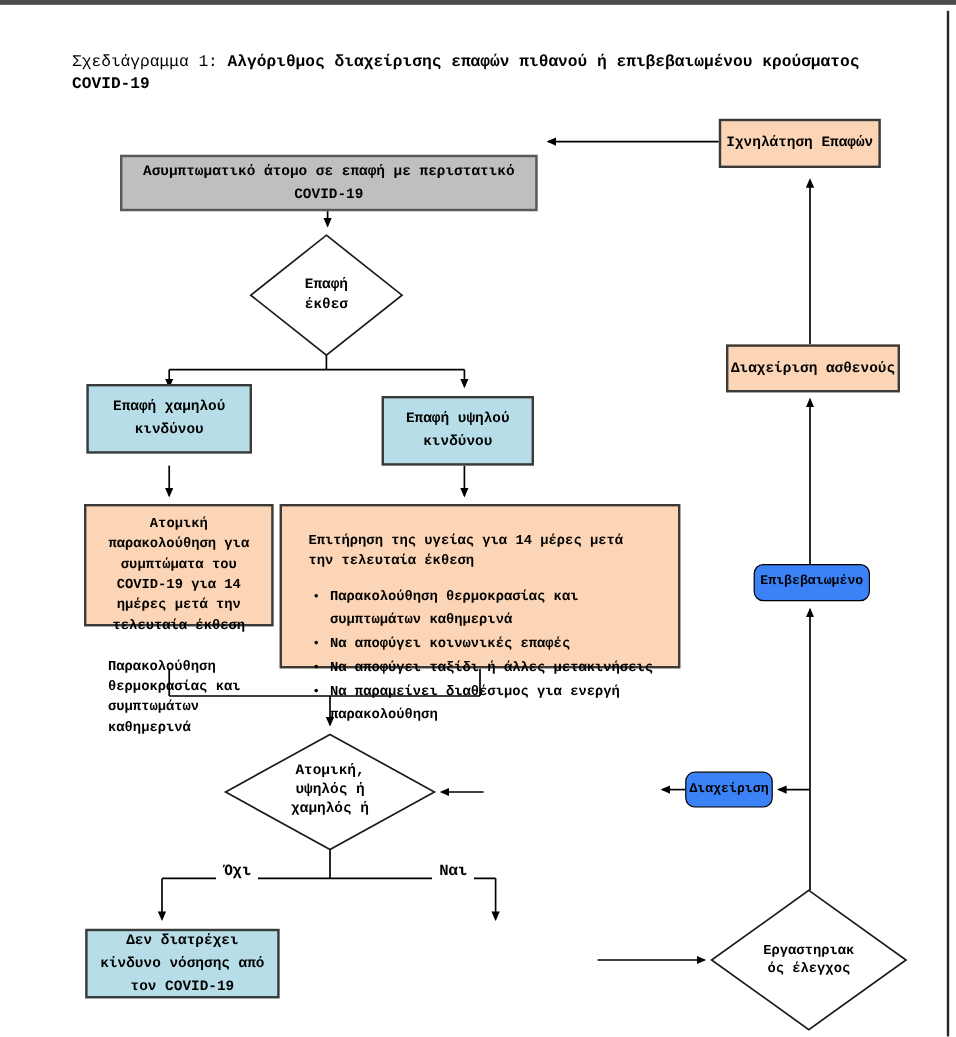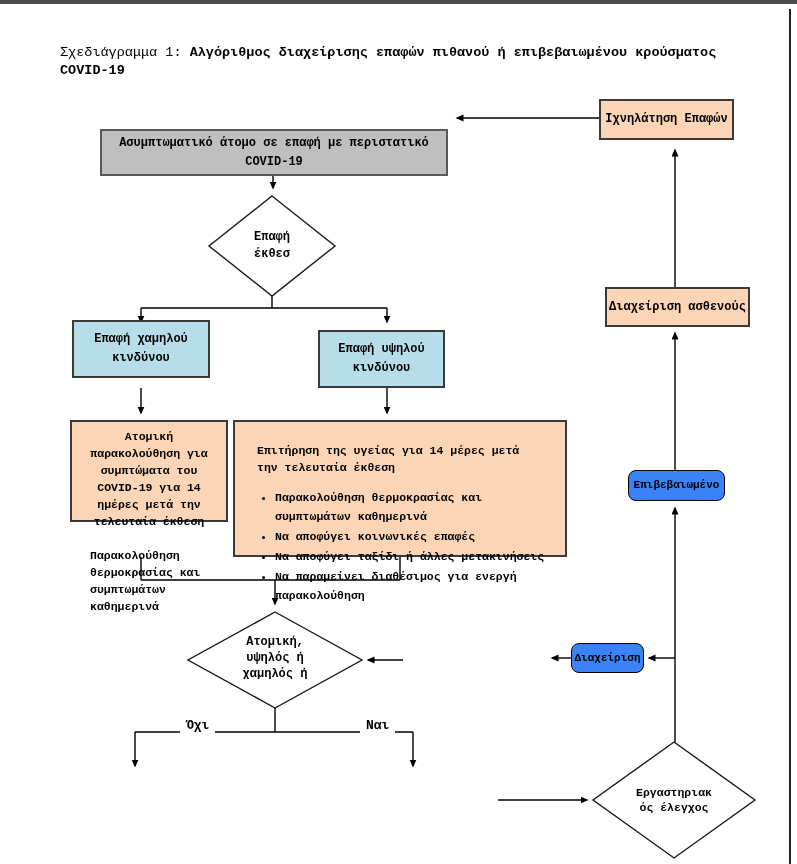--- a/index.html
+++ b/index.html
@@ -126,19 +126,20 @@
     <span>υψηλός ή</span>
     <span>χαμηλός ή</span>
   </div>
 
 
   <div class="node round-box" style="left:571px;top:643px;width:73px;height:30px;">Διαχείριση</div>
 
   <div class="branch-label" style="left:140px;top:716px;margin-left:40px;">Όχι</div>
   <div class="branch-label" style="left:360px;top:716px;">Ναι</div>
 
+  <div class="node blue-box" style="left:71px;top:774px;width:162px;height:58px;padding:2px 10px;">Δεν διατρέχει κίνδυνο νόσησης από τον COVID-19</div>
 
   <div class="diamond-label" style="left:624px;top:785px;width:100px;font-size:11.5px;line-height:15px;">
     <span>Εργαστηριακ</span>
     <span>ός έλεγχος</span>
   </div>
 
 </div>
 
 </body></html>

